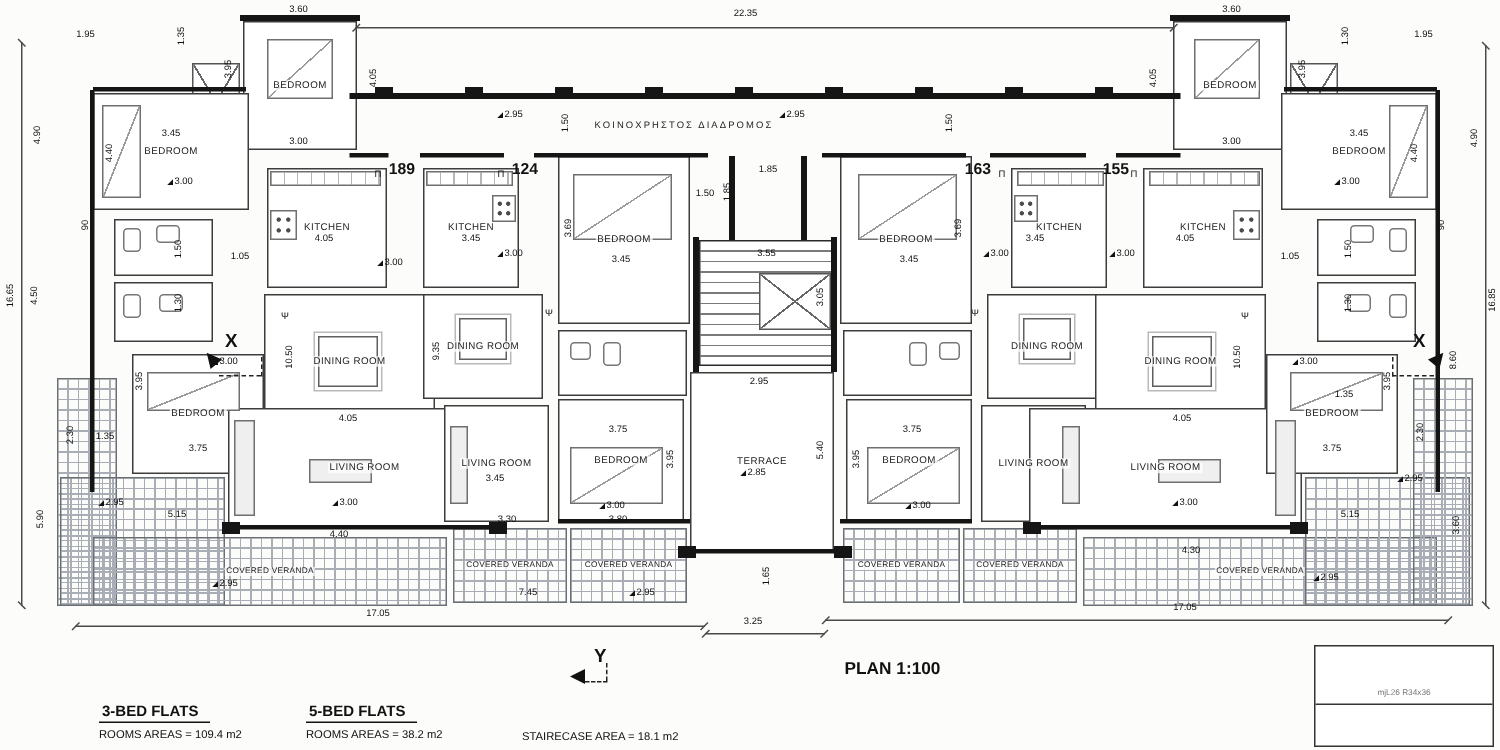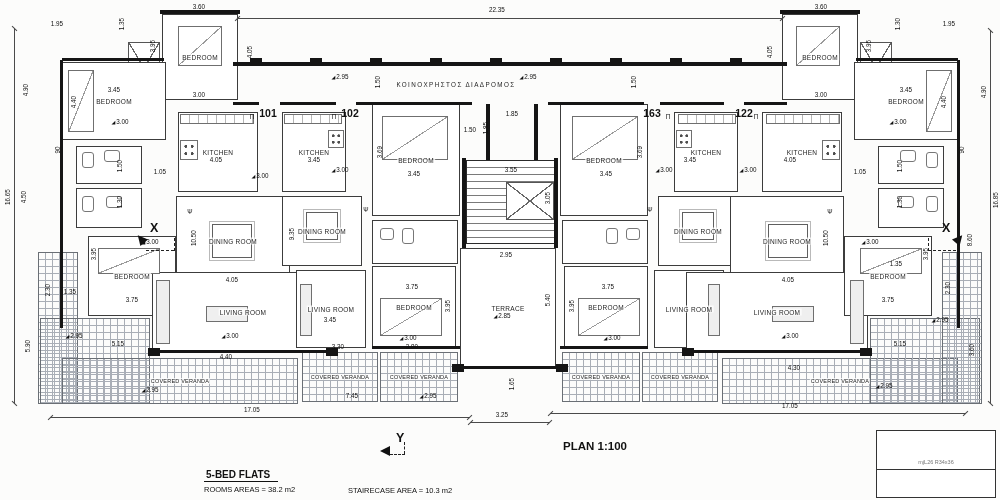--- a/index.html
+++ b/index.html
@@ -100,25 +100,29 @@
     <span class="letter">Y</span>
     <div class="tri-left" style="position:absolute;left:-16px;top:18px;"></div>
     <div class="dash-v" style="left:8px;top:14px;height:12px;"></div>
     <div class="dash-h" style="left:-6px;top:26px;width:15px;"></div>
   </div>
 
   <div class="plan-title">
     <div class="scale">PLAN  1:100</div>
   </div>
 
+  <div class="legend" style="left:66px;top:464px;">
+    <div class="head">3-BED FLATS</div>
+    <div class="val">ROOMS AREAS = 109.4 m2</div>
+  </div>
   <div class="legend" style="left:204px;top:464px;">
     <div class="head">5-BED FLATS</div>
     <div class="val">ROOMS AREAS = 38.2 m2</div>
   </div>
-  <div class="legend-stair" style="left:348px;top:486px;">STAIRECASE  AREA = 10.3 m2</div>
+  <div class="legend-stair" style="left:348px;top:486px;">STAIRECASE  AREA = 18.1 m2</div>
 
   <div class="tblock">
     <div class="txt">mjL26 R34x36</div>
     <div class="line"></div>
   </div>
 
 <div class="room open" style="left: 236px; top: 66px; width: 440px; height: 36px;">
       <span class="rlabel">ΚΟΙΝΟΧΡΗΣΤΟΣ ΔΙΑΔΡΟΜΟΣ</span>
     </div>
     <div class="room " style="left: 162px; top: 14px; width: 76px; height: 86px;">
@@ -405,17 +409,17 @@
     <div class="dim" style="left: 252px; top: 410px;">17.05</div>
     <div class="dim" style="left: 790px; top: 406px;">17.05</div>
     <div class="dim" style="left: 252px; top: 117px;">Π</div>
     <div class="dim" style="left: 334px; top: 117px;">Π</div>
     <div class="dim" style="left: 668px; top: 117px;">Π</div>
     <div class="dim" style="left: 756px; top: 117px;">Π</div>
     <div class="dim" style="left: 190px; top: 212px;">Ψ</div>
     <div class="dim" style="left: 366px; top: 210px;">Ψ</div>
     <div class="dim" style="left: 650px; top: 210px;">Ψ</div>
     <div class="dim" style="left: 830px; top: 212px;">Ψ</div>
-    <div class="flatno" style="left: 268px; top: 113px;">101</div>
-    <div class="flatno" style="left: 350px; top: 113px;">102</div>
+    <div class="flatno" style="left: 268px; top: 113px;">189</div>
+    <div class="flatno" style="left: 350px; top: 113px;">124</div>
     <div class="flatno" style="left: 652px; top: 113px;">163</div>
-    <div class="flatno" style="left: 744px; top: 113px;">122</div>
+    <div class="flatno" style="left: 744px; top: 113px;">155</div>
   </div>
 
 </body></html>

